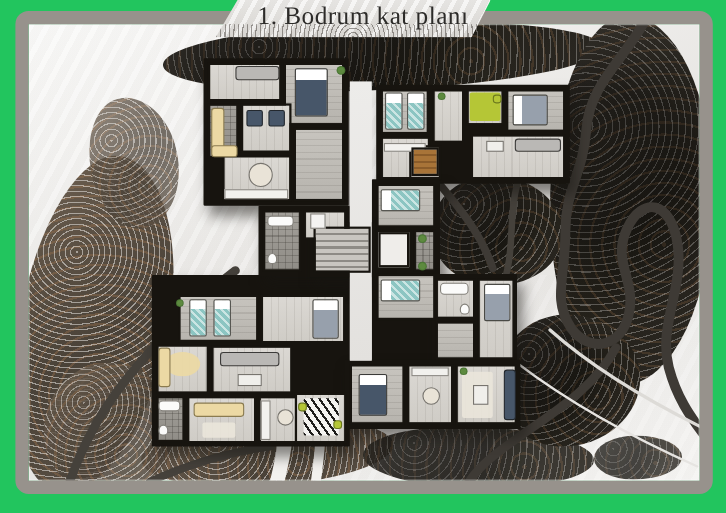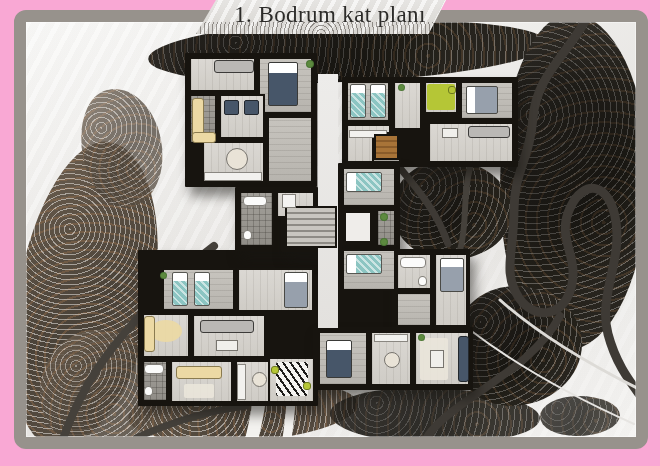--- a/index.html
+++ b/index.html
@@ -1,17 +1,17 @@
 <!DOCTYPE html>
 <html style="--frame: #97928c; --wall: #17140f; --floor: #dbd8d3; --floorMid: #c7c4be; --balcony: #a3a09a; --teal: #8cc5c2; --navy: #475669; --cream: #ecd9a4; --lime: #b5c636; --wood: #8a5c2a; --treeDark: #232019; --treeBrown: #4a4238; --road: #3e3a35; --snowPath: #f3f2ef;"><head>
 <meta charset="utf-8">
 <style>
   html,body{margin:0;padding:0;background:#ffffff;}
   body{font-family:"Liberation Sans","DejaVu Sans",sans-serif;}
-  .page{position:relative;width:660px;height:466px;background:#f9a8d4;overflow:hidden;}
+  .page{position:relative;width:660px;height:466px;background:#22c55e;overflow:hidden;}
 
   
   .frame{position:absolute;left:14px;top:10px;width:610px;height:415px;
     border:12px solid var(--frame,#97928c);border-radius:12px;z-index:5;pointer-events:none;
     box-shadow:0 0 0 1px rgba(255,255,255,.4) inset;}
 
   
   .artwork{position:absolute;left:26px;top:22px;width:610px;height:415px;overflow:hidden;z-index:1;
     box-shadow:inset 0 0 46px rgba(120,114,106,.28);}
   .scene{position:absolute;left:-26px;top:-22px;width:660px;height:466px;}

